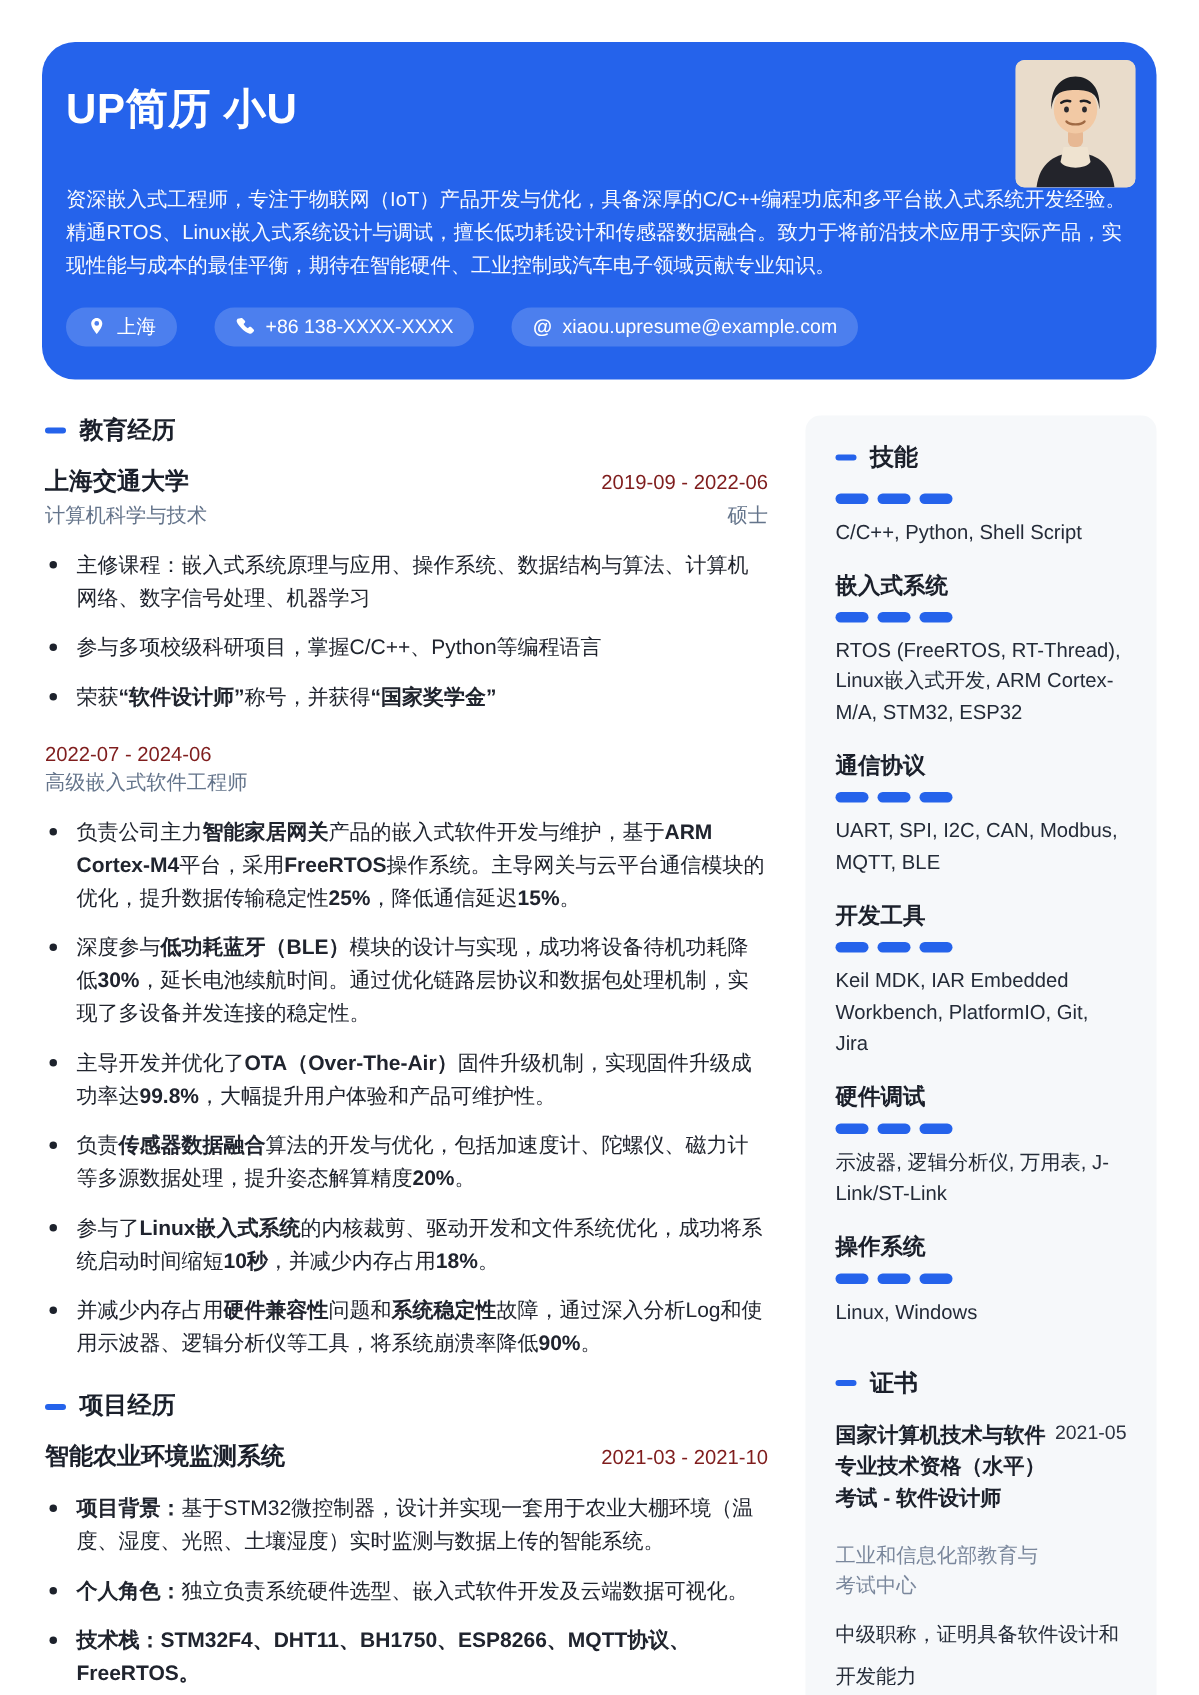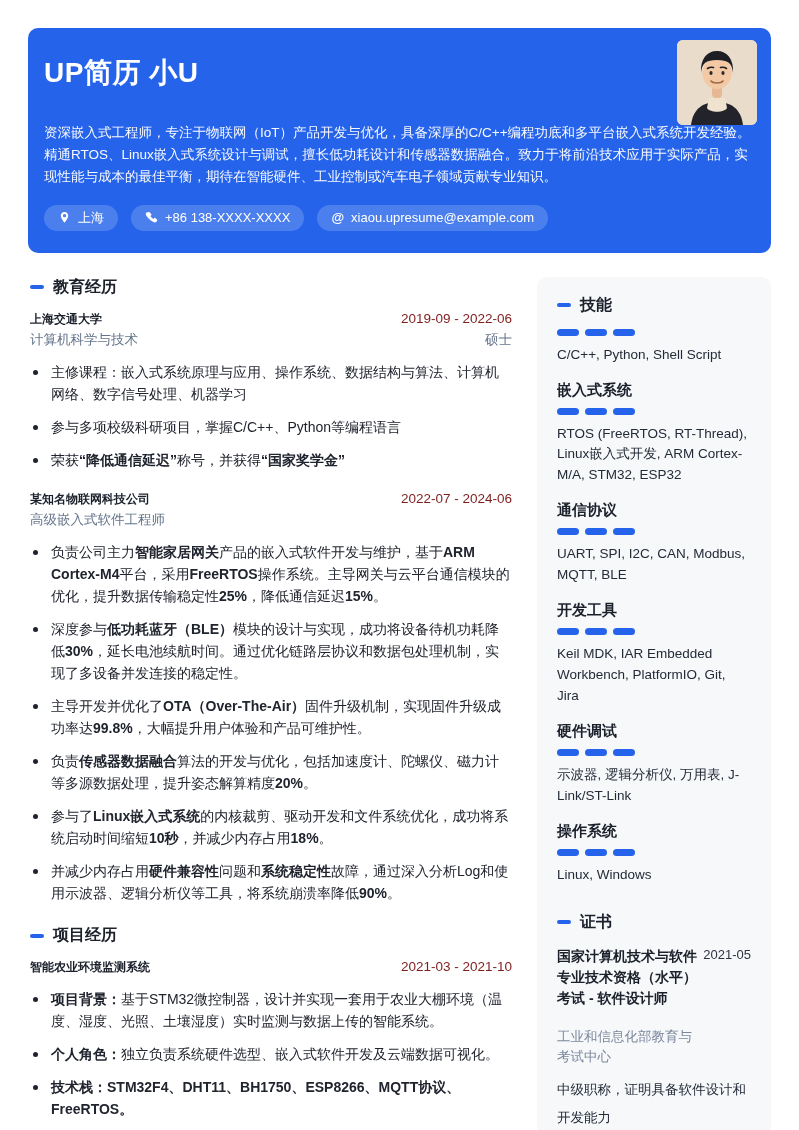--- a/index.html
+++ b/index.html
@@ -10,46 +10,46 @@
     --issuer:#7a879c;
   }
   *{box-sizing:border-box}
   html,body{margin:0;padding:0}
   body{
     width:799px;height:1130px;overflow:hidden;background:#fff;
     font-family:"Liberation Sans","DejaVu Sans",sans-serif;color:var(--ink);
   }
   
   .hero{
-    margin:28px 28px 0;background:var(--accent);border-radius:10px;
+    margin:28px 28px 0;background:var(--accent);border-radius:22px;
     padding:26px 16px 22px;position:relative;color:#fff;min-height:224px;
   }
   .hero h1{margin:0 0 30px;font-size:28px;font-weight:bold;letter-spacing:.5px}
   .summary{margin:0 0 17px;font-size:13.5px;line-height:1.63;color:rgba(255,255,255,.97);max-width:720px}
-  .chips{display:flex;gap:13px;align-items:center}
+  .chips{display:flex;gap:25px;align-items:center}
   .chip{display:inline-flex;align-items:center;gap:7px;background:rgba(255,255,255,.18);
     border-radius:999px;padding:5px 14px;font-size:13px;color:#fff;line-height:1.2}
   .chip-icon{display:inline-flex;align-items:center}
   .chip-icon svg{width:13px;height:13px;display:block;fill:#fff}
   .chip-icon .at{font-size:13px;font-weight:bold;line-height:1}
   .photo{position:absolute;top:12px;right:14px;width:80px;height:85px;border-radius:6px;overflow:hidden;background:#e9dccb}
   .photo svg{display:block;width:100%;height:100%}
   
   .columns{display:flex;margin:24px 28px 0 30px;align-items:flex-start}
   .left-col{width:482px}
   .right-panel{margin-left:auto;width:234px;background:var(--panel);border-radius:10px;
     padding:18px 20px 40px;min-height:880px}
   
   .sec{margin-bottom:20px}
   .sec-head{display:flex;align-items:center;gap:9px;margin:0 0 13px}
   .dash{width:14px;height:4px;border-radius:2px;background:var(--accent);flex:0 0 auto}
   .sec-title{margin:0;font-size:16px;font-weight:bold;color:#1b202b}
   .entry{margin-bottom:19px}
   .entry-row{display:flex;align-items:baseline;gap:8px}
-  .entry-title{margin:0;font-size:12px;font-weight:bold;flex:1;color:#1b202b}
+  .entry-title{margin:0;font-size:16px;font-weight:bold;flex:1;color:#1b202b}
   .entry-date{font-size:13.5px;color:#7f1d1d;white-space:nowrap}
   .sub-row{display:flex;margin-top:3px;font-size:13.5px;color:var(--sub)}
   .sub-row .right{margin-left:auto}
   .bullets{list-style:none;margin:13px 0 0;padding:0}
   .bullet{position:relative;padding-left:21px;margin-bottom:11px;font-size:14px;line-height:1.57;
     color:#20242e;white-space:pre-wrap}
   .bullet::before{content:"";position:absolute;left:3px;top:8px;width:5px;height:5px;border-radius:50%;background:#1d222c}
   b{font-weight:bold}
   
   .right-sec{margin-top:26px}
@@ -126,28 +126,27 @@
               <h3 class="entry-title">上海交通大学</h3>
               <span class="entry-date">2019-09 - 2022-06</span>
             </div>
             <div class="sub-row">
               <span class="entry-sub">计算机科学与技术</span>
               <span class="entry-sub right">硕士</span>
             </div>
             <ul class="bullets">
               <li class="bullet"><span>主修课程：嵌入式系统原理与应用、操作系统、数据结构与算法、计算机网络、数字信号处理、机器学习</span></li>
               <li class="bullet"><span>参与多项校级科研项目，掌握C/C++、Python等编程语言</span></li>
-              <li class="bullet"><span>荣获</span><b>“降低通信延迟”</b><span>称号，并获得</span><b>“国家奖学金”</b></li>
+              <li class="bullet"><span>荣获</span><b>“软件设计师”</b><span>称号，并获得</span><b>“国家奖学金”</b></li>
             </ul>
           </div>
         </section>
         <section class="sec">
           <div class="entry">
             <div class="entry-row">
-              <h3 class="entry-title">某知名物联网科技公司</h3>
               <span class="entry-date">2022-07 - 2024-06</span>
             </div>
             <div class="sub-row">
               <span class="entry-sub">高级嵌入式软件工程师</span>
             </div>
             <ul class="bullets">
               <li class="bullet"><span>负责公司主力</span><b>智能家居网关</b><span>产品的嵌入式软件开发与维护，基于</span><b>ARM Cortex-M4</b><span>平台，采用</span><b>FreeRTOS</b><span>操作系统。主导网关与云平台通信模块的优化，提升数据传输稳定性</span><b>25%</b><span>，降低通信延迟</span><b>15%</b><span>。</span></li>
               <li class="bullet"><span>深度参与</span><b>低功耗蓝牙（BLE）</b><span>模块的设计与实现，成功将设备待机功耗降低</span><b>30%</b><span>，延长电池续航时间。通过优化链路层协议和数据包处理机制，实现了多设备并发连接的稳定性。</span></li>
               <li class="bullet"><span>主导开发并优化了</span><b>OTA（Over-The-Air）</b><span>固件升级机制，实现固件升级成功率达</span><b>99.8%</b><span>，大幅提升用户体验和产品可维护性。</span></li>
               <li class="bullet"><span>负责</span><b>传感器数据融合</b><span>算法的开发与优化，包括加速度计、陀螺仪、磁力计等多源数据处理，提升姿态解算精度</span><b>20%</b><span>。</span></li>

